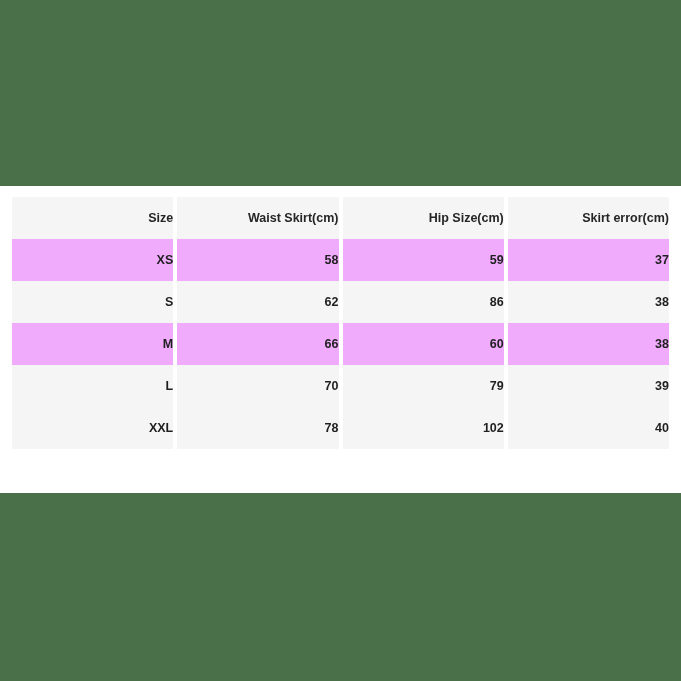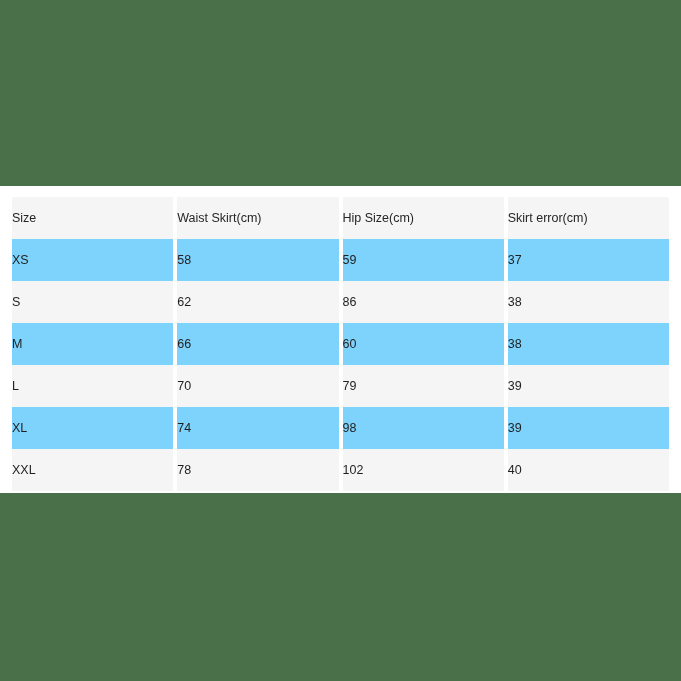--- a/index.html
+++ b/index.html
@@ -60,35 +60,35 @@
     border-spacing: 4px 0;
     table-layout: fixed;
   }
   .size-table col {
     width: 25%;
   }
   .size-table th,
   .size-table td {
     height: 42px;
     padding: 0;
-    text-align: left;
+    text-align: right;
     vertical-align: middle;
-    font-weight: normal;
+    font-weight: bold;
     font-size: 12.5px;
     color: #1f1f1f;
     line-height: 1.2;
     border: 0;
   }
   .size-table thead th {
     background: #f5f5f5;
     color: #262626;
     font-size: 12.5px;
   }
   .size-table tbody tr.row-odd td {
-    background: #7dd3fc;
+    background: #f0abfc;
   }
   .size-table tbody tr.row-even td {
     background: #f5f5f5;
   }
 
   
   .size-table thead tr th:first-child { border-top-left-radius: 3px; }
   .size-table thead tr th:last-child  { border-top-right-radius: 3px; }
 
   
@@ -146,26 +146,20 @@
           <td>66</td>
           <td>60</td>
           <td>38</td>
         </tr>
         <tr class="row-even">
           <td>L</td>
           <td>70</td>
           <td>79</td>
           <td>39</td>
         </tr>
-        <tr class="row-odd">
-          <td>XL</td>
-          <td>74</td>
-          <td>98</td>
-          <td>39</td>
-        </tr>
         <tr class="row-even">
           <td>XXL</td>
           <td>78</td>
           <td>102</td>
           <td>40</td>
         </tr>
       </tbody>
     </table>
 
     <div class="table-note">There is a 1-3cm error in manual measurement, please refer to the actual product.</div>

